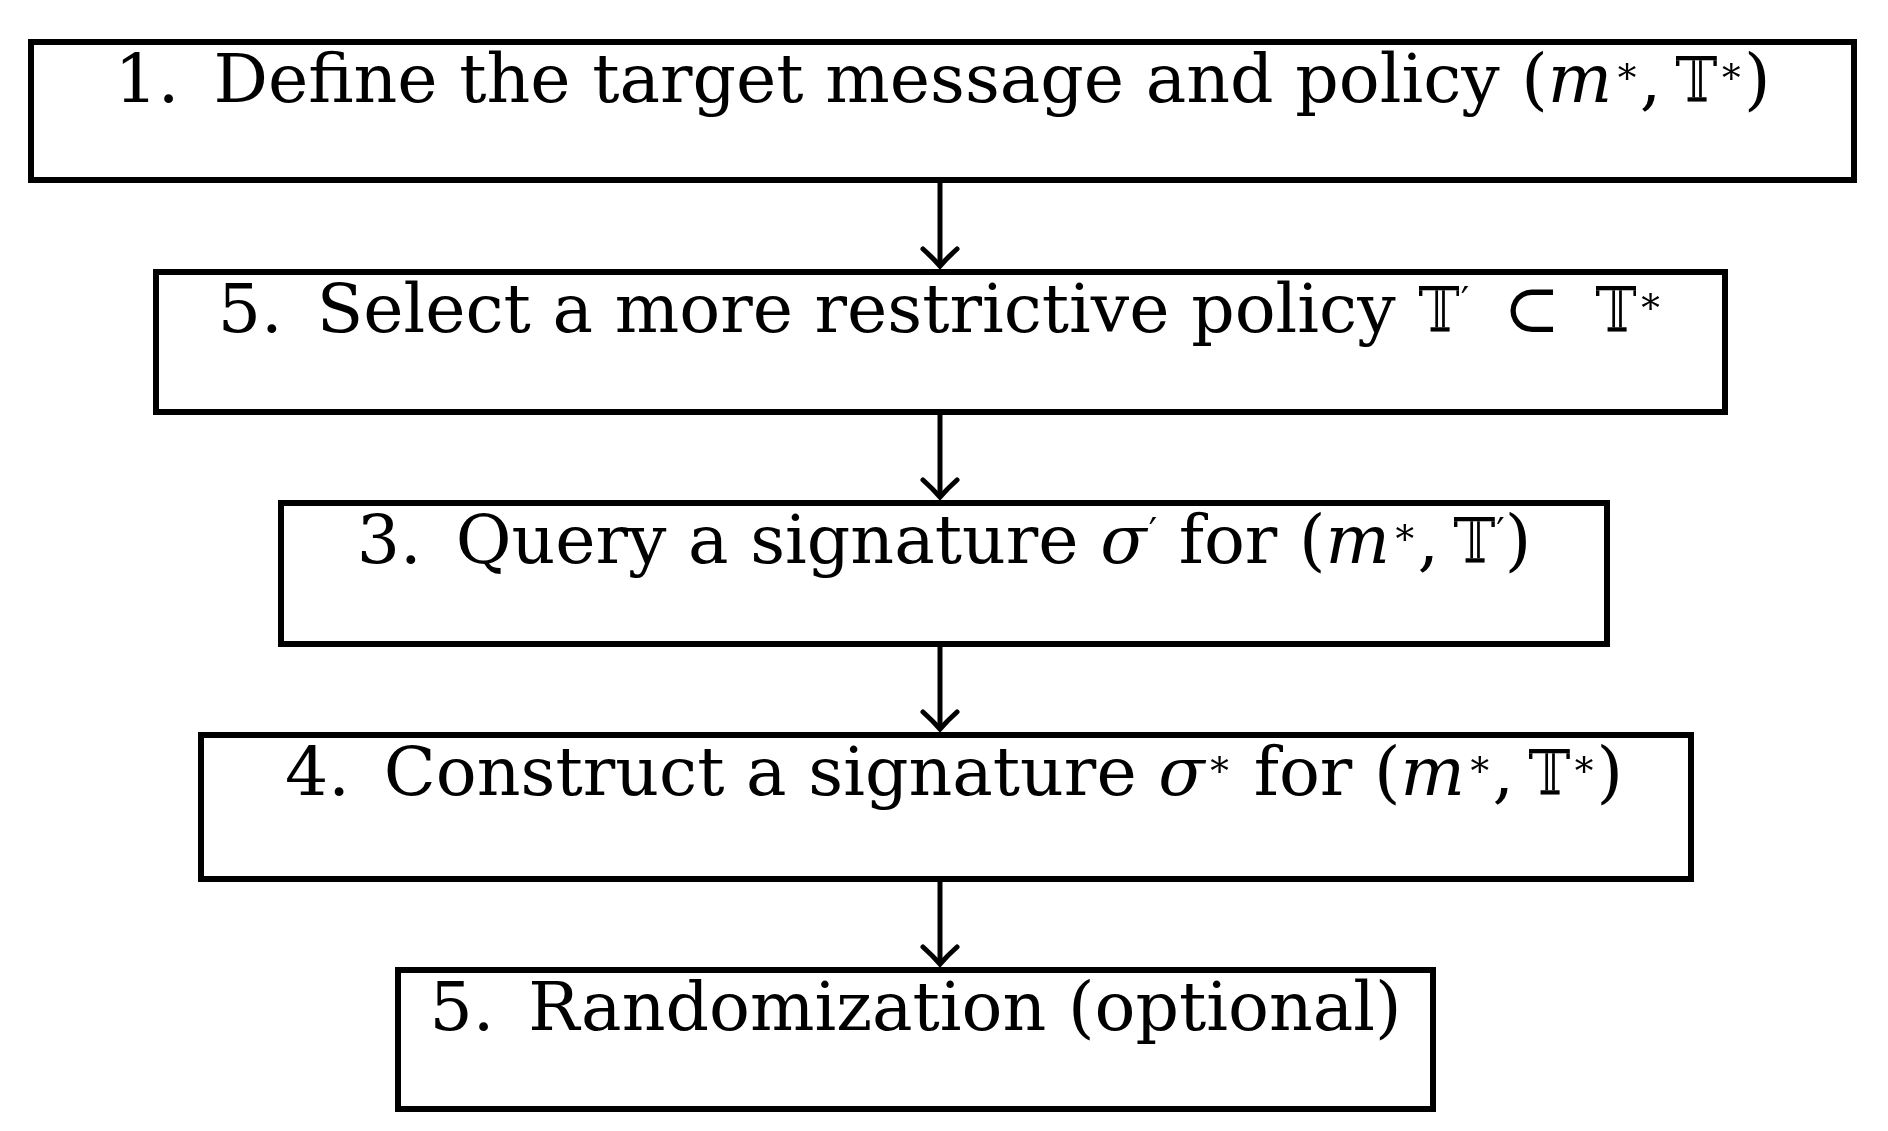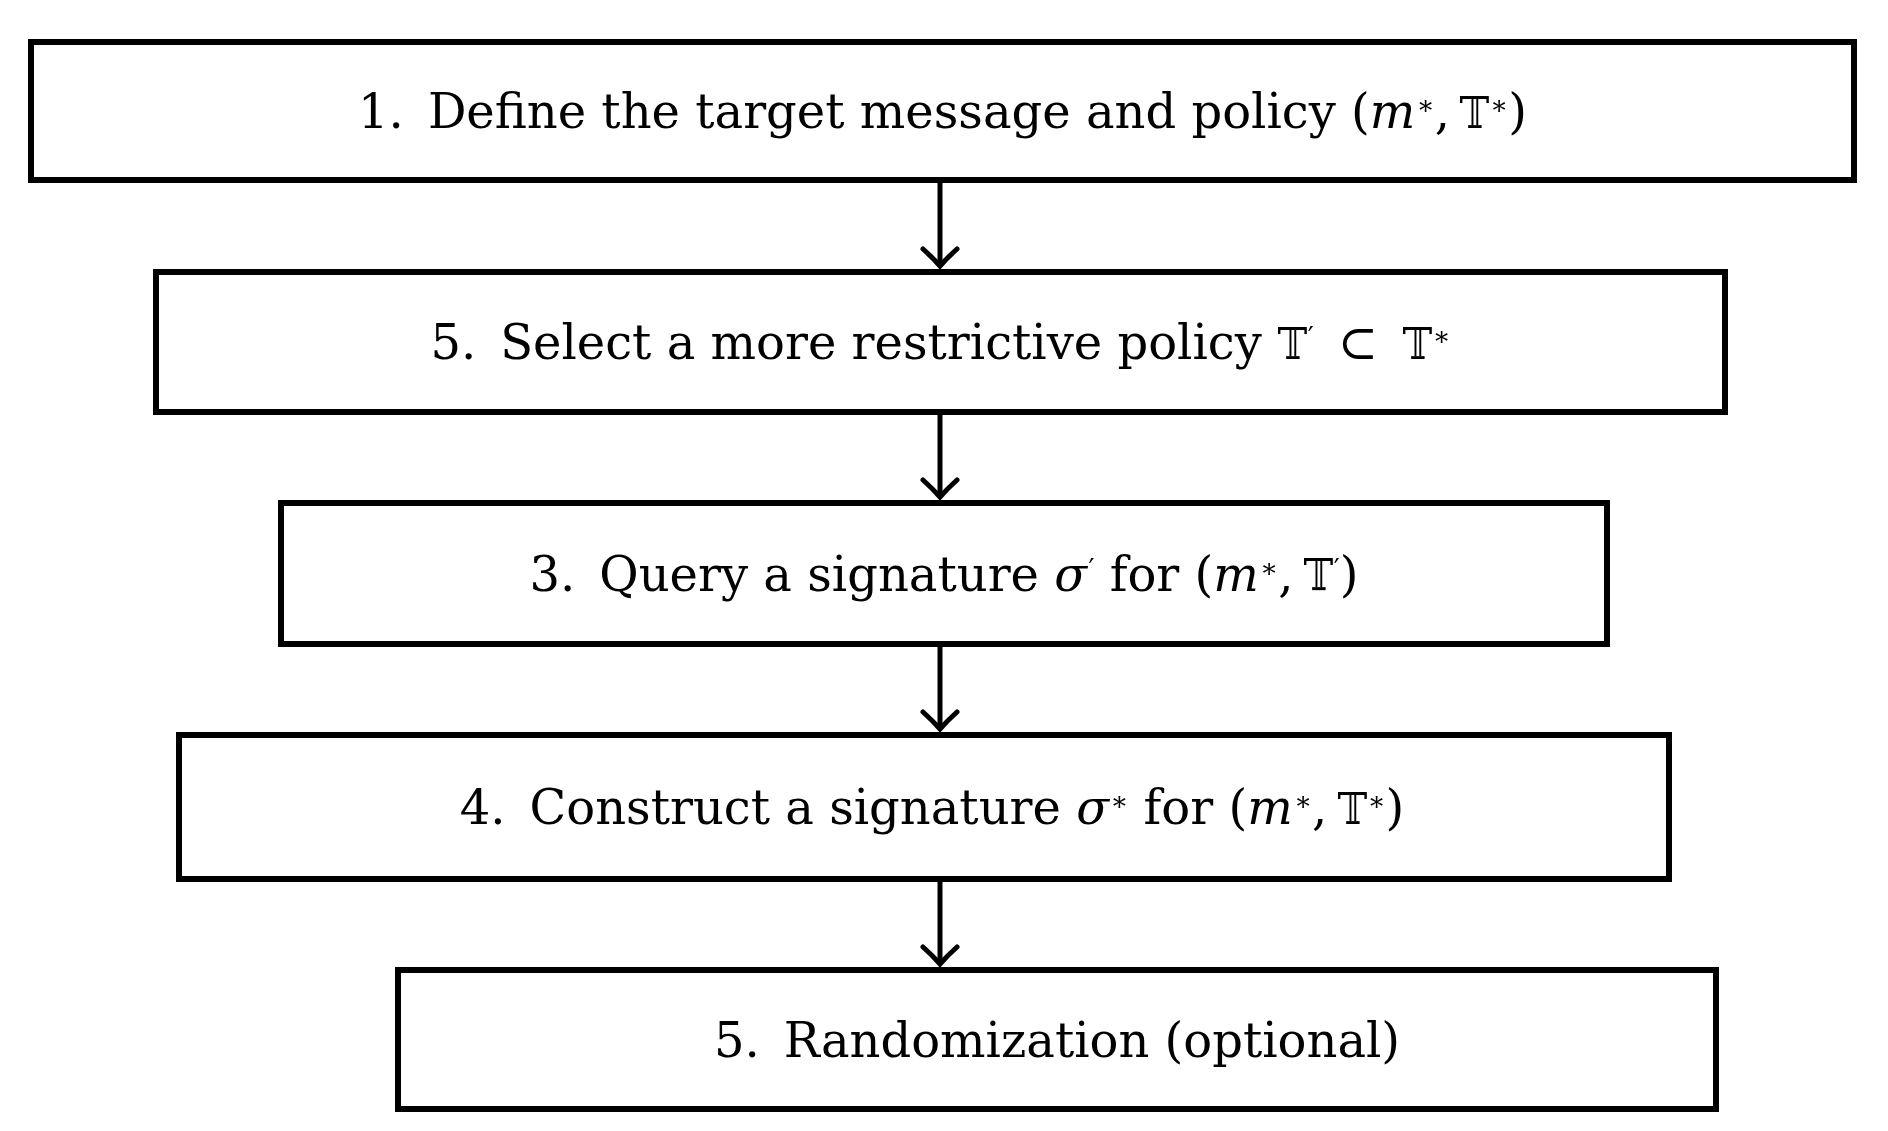--- a/index.html
+++ b/index.html
@@ -15,23 +15,22 @@
     font-family: "DejaVu Serif", "Liberation Serif", serif;
     color: #000000;
     overflow: hidden;
   }
   .box {
     position: absolute;
     box-sizing: border-box;
     border: 6px solid #000000;
     background: #ffffff;
     display: flex;
-    align-items: center;
     justify-content: center;
-    font-size: 48px;
+    font-size: 68px;
     white-space: nowrap;
     line-height: 1;
   }
   .box-label { display: inline-block; }
   .mt { font-style: normal; }
   .mi { font-style: italic; padding-right: 0.03em; }
   .msup {
     font-size: 0.55em;
     vertical-align: 0.52em;
     letter-spacing: 0;
@@ -40,22 +39,22 @@
     display: inline-block;
     width: 0.60em;
     height: 0.67em;
     vertical-align: baseline;
     margin: 0 0.02em;
   }
   
   #box-1 { left: 28px;  top: 39px;  width: 1829px; height: 144px; }
   #box-2 { left: 153px; top: 269px; width: 1575px; height: 146px; }
   #box-3 { left: 278px; top: 500px; width: 1332px; height: 147px; }
-  #box-4 { left: 176px; top: 732px; width: 1496px; height: 150px; padding-left: 16px; }
-  #box-5 { left: 395px; top: 967px; width: 1324px; height: 145px; }
+  #box-4 { left: 198px; top: 732px; width: 1496px; height: 150px; padding-left: 16px; }
+  #box-5 { left: 395px; top: 967px; width: 1041px; height: 145px; }
   .arrow {
     position: absolute;
     left: 918px;
     width: 44px;
     height: 86px;
   }
   #arrow-1 { top: 183px; }
   #arrow-2 { top: 414px; }
   #arrow-3 { top: 646px; }
   #arrow-4 { top: 881px; }

